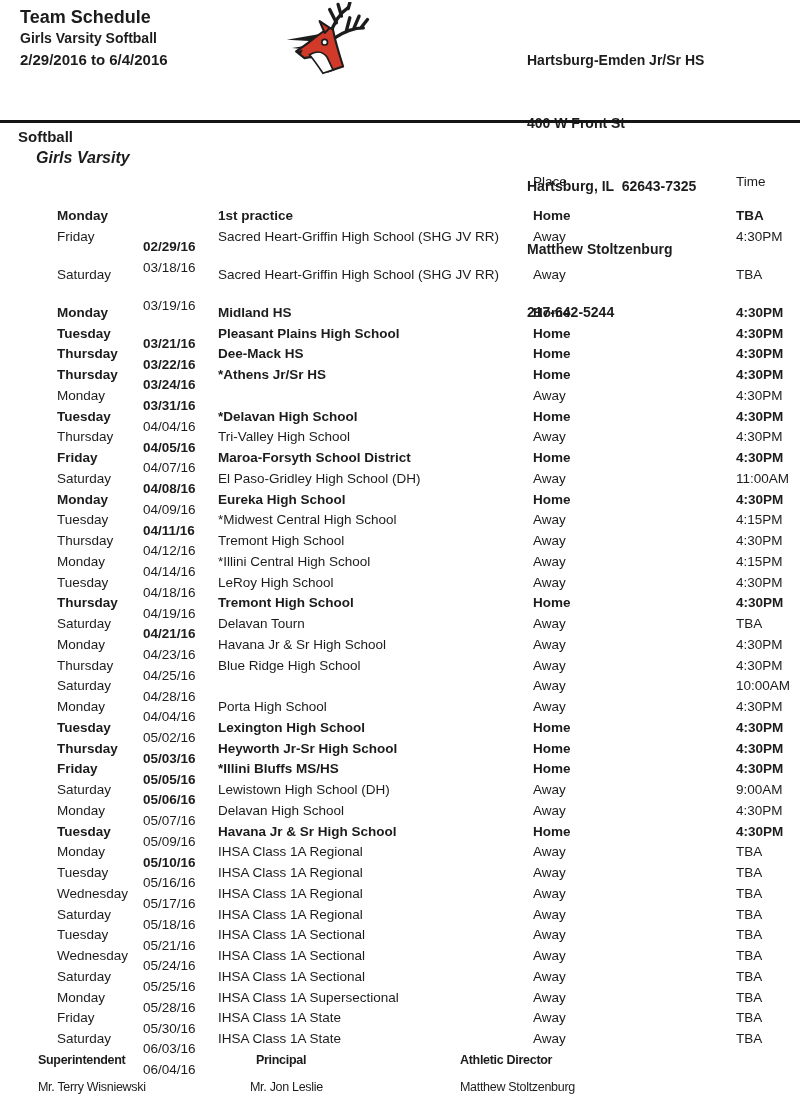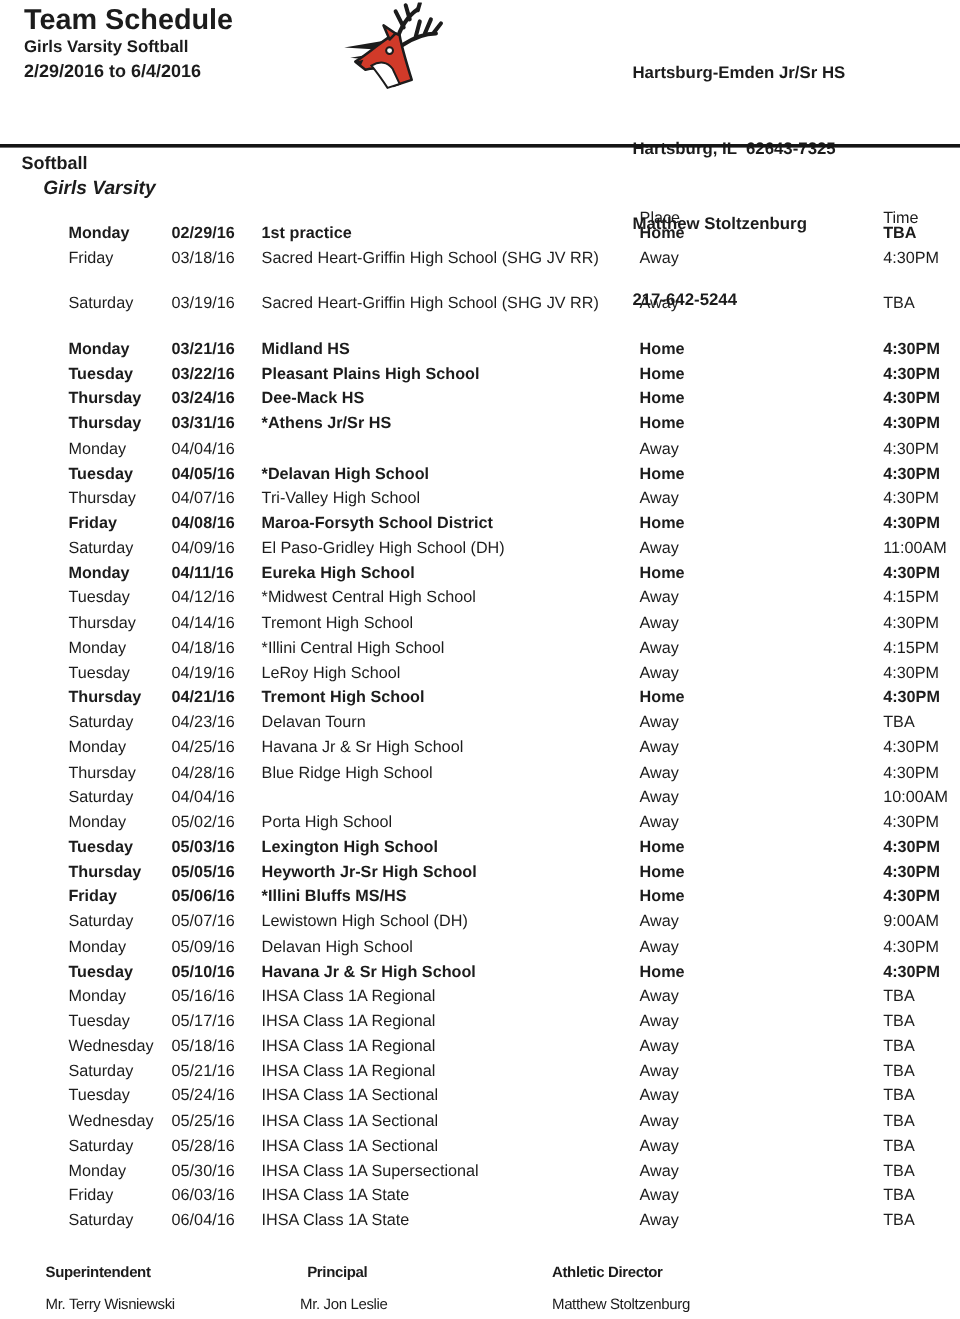--- a/index.html
+++ b/index.html
@@ -6,41 +6,41 @@
   .page{
     position:relative;
     width:800px;height:1099px;
     background:#fff;
     font-family:"Liberation Sans","DejaVu Sans",sans-serif;
     color:#1c1c1c;
     overflow:hidden;
   }
   
   .header-left{position:absolute;left:20px;top:7px;}
-  .hl-title{font-size:24px;font-weight:700;line-height:20px;}
+  .hl-title{font-size:18px;font-weight:700;line-height:20px;}
   .hl-subtitle{font-size:14px;font-weight:700;line-height:18px;margin-top:2px;}
   .hl-daterange{font-size:15px;font-weight:700;line-height:19px;margin-top:3px;}
   .logo{position:absolute;left:286px;top:2px;}
   .header-right{position:absolute;left:527px;top:8px;font-size:14px;font-weight:700;line-height:21px;white-space:pre;}
   .rule{position:absolute;left:0;top:120px;width:800px;height:3px;background:#151515;}
   
   .section-title{position:absolute;left:18px;top:128px;font-size:15px;font-weight:700;}
   .section-sub{position:absolute;left:36px;top:149px;font-size:16px;font-weight:700;font-style:italic;}
   
   .col-headers{position:absolute;left:0;top:174px;width:800px;font-size:13.5px;}
   .col-headers span{position:absolute;top:0;white-space:nowrap;}
   .ch-place{left:533px;}
   .ch-time{left:736px;}
-  .rows{position:absolute;left:0;top:184px;width:800px;font-size:13.5px;}
+  .rows{position:absolute;left:0;top:206px;width:800px;font-size:13.5px;}
   .row{position:relative;height:20.75px;}
   .row span{position:absolute;top:0;line-height:20.75px;white-space:nowrap;}
   .row.bold{font-weight:700;}
   .row.gap{margin-bottom:17.3px;}
   .c-day{left:57px;}
-  .c-date{left:143px;}
+  .c-date{left:143px;margin-top:31px;}
   .c-event{left:218px;}
   .c-place{left:533px;}
   .c-time{left:736px;}
   
   .footer{position:absolute;left:0;top:1053px;width:800px;font-size:12.5px;letter-spacing:-0.3px;}
   .f-col{position:absolute;top:0;}
   .f-col-0{left:38px;}
   .f-col-1{left:250px;}
   .f-col-2{left:460px;}
   .f-role{font-weight:700;}
@@ -80,20 +80,21 @@
 
     <path d="M28,62 C36,57 44,58 49,65 L56,80 L44,84 C38,75 33,68 28,62 Z" fill="#ffffff" stroke="#1c1c1c" stroke-width="2"></path>
 
     <circle cx="46" cy="47" r="3.4" fill="#ffffff" stroke="#1c1c1c" stroke-width="2"></circle>
 
     <polygon points="12,58 20,56 17,63" fill="#1c1c1c"></polygon>
   </svg>
 
   <div class="header-right">
     <div>Hartsburg-Emden Jr/Sr HS</div>
+    <div>400 W Front St</div>
     <div>Hartsburg, IL  62643-7325</div>
     <div>Matthew Stoltzenburg</div>
     <div>217-642-5244</div>
   </div>
 
   <div class="rule"></div>
 
   <div class="section-title">Softball</div>
   <div class="section-sub">Girls Varsity</div>
 

